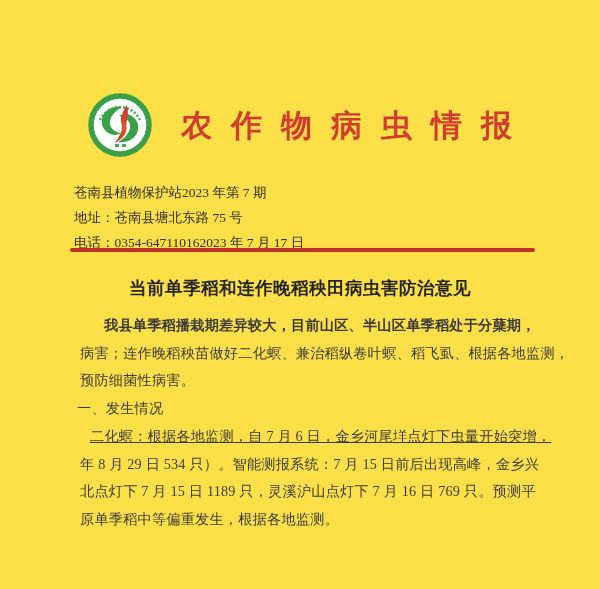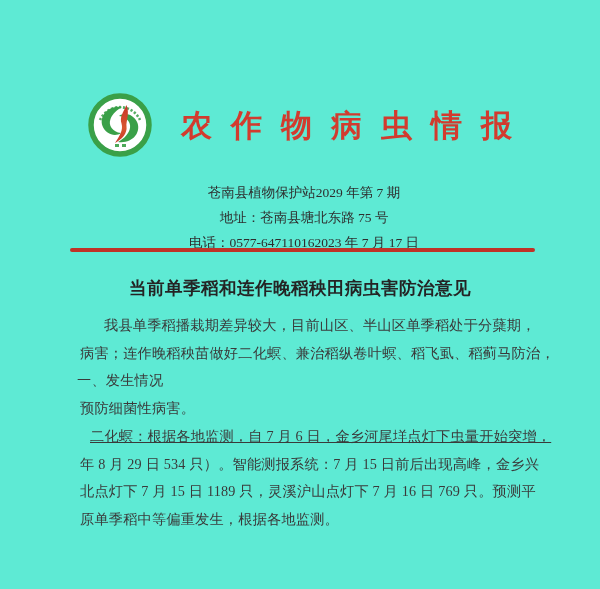--- a/index.html
+++ b/index.html
@@ -4,21 +4,21 @@
 <style>
   html, body {
     margin: 0;
     padding: 0;
     background: #ffffff;
   }
   .page {
     position: relative;
     width: 600px;
     height: 589px;
-    background: #5eead4;
+    background: #fde047;
     overflow: hidden;
     font-family: "Liberation Serif", "DejaVu Serif", serif;
   }
 
   
   .logo {
     position: absolute;
     left: 87px;
     top: 92px;
     width: 66px;
@@ -41,21 +41,21 @@
   .info-block {
     position: absolute;
     left: 74px;
     top: 180px;
     width: 460px;
     font-size: 13.5px;
     color: #2e2e2e;
   }
   .info-row {
     display: flex;
-    justify-content: center;
+    justify-content: flex-start;
     line-height: 25px;
     white-space: nowrap;
   }
 
   
   .rule {
     position: absolute;
     left: 70px;
     top: 248px;
     width: 465px;
@@ -85,21 +85,21 @@
     top: 312px;
     width: 462px;
     font-size: 14.2px;
     color: #3a3a3a;
   }
   .line {
     line-height: 27.7px;
     white-space: nowrap;
     letter-spacing: 0.2px;
   }
-  .indent-2 { text-indent: 24px; }
+  .indent-2 { text-indent: 24px; font-weight: bold; }
   .indent-1 { text-indent: 10px; text-decoration: underline; }
   .section-heading { margin-left: -3px; }
 </style>
 </head>
 <body>
 
 <div class="page">
 
   <div class="logo">
     <svg viewBox="0 0 66 66" width="66" height="66" aria-hidden="true">
@@ -119,41 +119,41 @@
       <path d="M31,50 C45,52 54,41 50.5,31 C47.5,23 38,19.5 32,24 C40.5,25 45,31.5 42.5,38 C40.5,43.5 35.5,47.5 31,50 Z" fill="#3aa048"></path>
 
       <path d="M39.5,13 C36,20.5 32.5,25 34.5,31.5 C36.5,38 32.5,44 28,51 C35,47.5 40.5,41 39.5,34.5 C38.8,29.5 43,21.5 39.5,13 Z" fill="url(#flame)"></path>
     </svg>
   </div>
   <div class="masthead-title">农作物病虫情报</div>
 
   <div class="info-block">
     <div class="info-row">
       <span>苍南县植物保护站</span>
-      <span>2029 年第 7 期</span>
+      <span>2023 年第 7 期</span>
     </div>
     <div class="info-row">
       <span>地址：苍南县塘北东路 75 号</span>
     </div>
     <div class="info-row">
-      <span>电话：0577-64711016</span>
+      <span>电话：0354-64711016</span>
       <span>2023 年 7 月 17 日</span>
     </div>
   </div>
 
   <div class="rule"></div>
 
   <div class="doc-title">当前单季稻和连作晚稻秧田病虫害防治意见</div>
 
   <div class="body-text">
     <div class="line indent-2">我县单季稻播栽期差异较大，目前山区、半山区单季稻处于分蘖期，</div>
-    <div class="line">病害；连作晚稻秧苗做好二化螟、兼治稻纵卷叶螟、稻飞虱、稻蓟马防治，</div>
+    <div class="line">病害；连作晚稻秧苗做好二化螟、兼治稻纵卷叶螟、稻飞虱、根据各地监测，</div>
+    <div class="line">预防细菌性病害。</div>
+
     <div class="line section-heading">一、发生情况</div>
-
-    <div class="line">预防细菌性病害。</div>
 
     <div class="line indent-1">二化螟：根据各地监测，自 7 月 6 日，金乡河尾垟点灯下虫量开始突增，</div>
     <div class="line">年 8 月 29 日 534 只）。智能测报系统：7 月 15 日前后出现高峰，金乡兴</div>
     <div class="line">北点灯下 7 月 15 日 1189 只，灵溪沪山点灯下 7 月 16 日 769 只。预测平</div>
     <div class="line">原单季稻中等偏重发生，根据各地监测。</div>
   </div>
 
 </div>
 
 </body></html>

